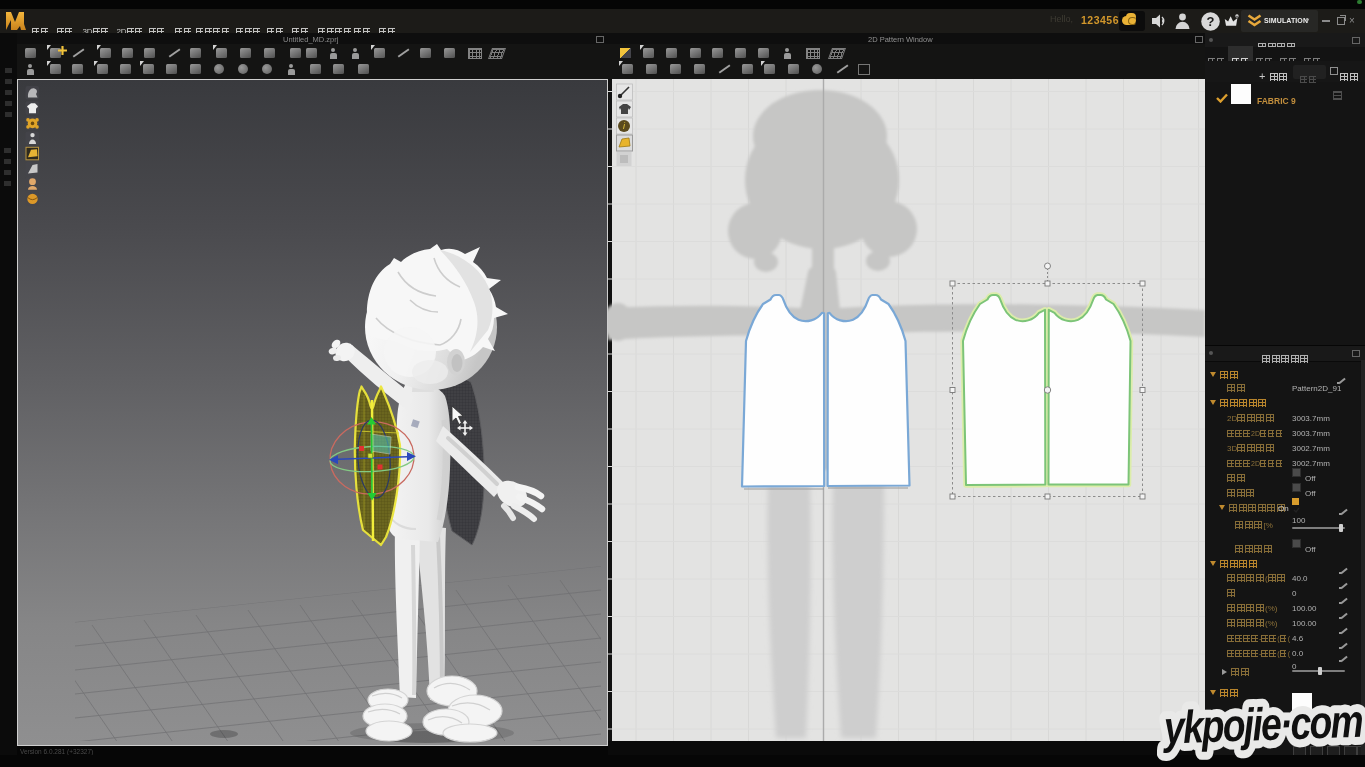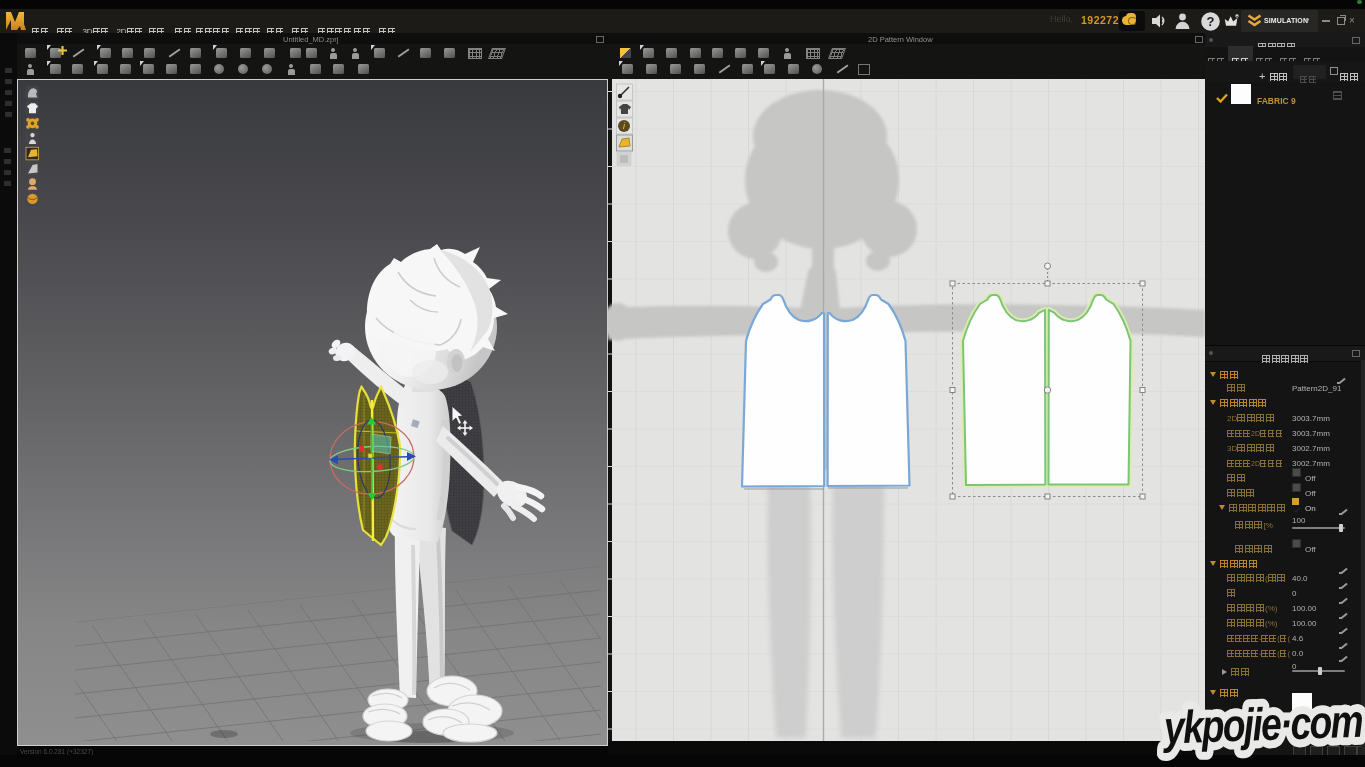--- a/index.html
+++ b/index.html
@@ -34,21 +34,21 @@
 <div class="ab" style="left:175px;top:19.8px;white-space:nowrap"><span class="zh z7" style="color:#cbcbcb"></span><span class="zh z7" style="color:#cbcbcb"></span></div>
 <div class="ab" style="left:196px;top:19.8px;white-space:nowrap"><span class="zh z7" style="color:#cbcbcb"></span><span class="zh z7" style="color:#cbcbcb"></span><span class="zh z7" style="color:#cbcbcb"></span><span class="zh z7" style="color:#cbcbcb"></span></div>
 <div class="ab" style="left:236px;top:19.8px;white-space:nowrap"><span class="zh z7" style="color:#cbcbcb"></span><span class="zh z7" style="color:#cbcbcb"></span><span class="zh z7" style="color:#cbcbcb"></span></div>
 <div class="ab" style="left:267px;top:19.8px;white-space:nowrap"><span class="zh z7" style="color:#cbcbcb"></span><span class="zh z7" style="color:#cbcbcb"></span></div>
 <div class="ab" style="left:292px;top:19.8px;white-space:nowrap"><span class="zh z7" style="color:#cbcbcb"></span><span class="zh z7" style="color:#cbcbcb"></span></div>
 <div class="ab" style="left:318px;top:19.8px;white-space:nowrap"><span class="zh z7" style="color:#cbcbcb"></span><span class="zh z7" style="color:#cbcbcb"></span><span class="zh z7" style="color:#cbcbcb"></span><span class="zh z7" style="color:#cbcbcb"></span></div>
 <div class="ab" style="left:354px;top:19.8px;white-space:nowrap"><span class="zh z7" style="color:#cbcbcb"></span><span class="zh z7" style="color:#cbcbcb"></span></div>
 <div class="ab" style="left:379px;top:19.8px;white-space:nowrap"><span class="zh z7" style="color:#cbcbcb"></span><span class="zh z7" style="color:#cbcbcb"></span></div>
 
 <div class="ab" style="left:1050px;top:14px;color:#3e3b33;font-size:9px">Hello,</div>
-<div class="ab" style="left:1081px;top:14px;color:#d2972b;font-size:10.5px;font-weight:bold;letter-spacing:.5px">192272</div>
+<div class="ab" style="left:1081px;top:14px;color:#d2972b;font-size:10.5px;font-weight:bold;letter-spacing:.5px">123456</div>
 <div class="ab" style="left:1119px;top:11px;width:26px;height:20px;background:#0c0c0c;border-radius:3px"></div>
 <div class="ab" style="left:1122px;top:16px;width:14px;height:9px;background:#eab236;border-radius:5px"></div>
 <div class="ab" style="left:1126px;top:13px;width:10px;height:8px;background:#eab236;border-radius:5px"></div>
 <div class="ab" style="left:1128px;top:16.5px;width:7px;height:6.5px;border:1.6px solid #8a6512;border-radius:50%;border-right-color:transparent"></div>
 <svg class="ab" style="left:1151px;top:13px" width="16" height="16" viewBox="0 0 16 16">
  <path d="M1 5 L5 5 L9 1.5 L9 14.5 L5 11 L1 11 Z" fill="#d8d8d8"></path>
  <path d="M11 4 A5.5 5.5 0 0 1 11 12 M11.5 6.5 A3 3 0 0 1 11.5 9.5" stroke="#d8d8d8" stroke-width="1.4" fill="none"></path>
 </svg>
 <svg class="ab" style="left:1174px;top:12px" width="17" height="18" viewBox="0 0 17 18">
  <circle cx="8.5" cy="5" r="3.4" fill="#d4d4d4"></circle>
@@ -523,21 +523,21 @@
 <div class="ab" style="left:1292px;top:468px;width:7px;height:7px;background:#4a4a4a;border:1px solid #2e2e2e"></div>
 <div class="ab" style="left:1305px;top:467px;"><span style="color:#b2b2b2;font-size:8px">Off</span></div>
 <div class="ab" style="left:1227px;top:482px;"><span class="zh" style="width:8px;height:8px;color:#8d7139"></span><span class="zh" style="width:8px;height:8px;color:#8d7139"></span><span class="zh" style="width:8px;height:8px;color:#8d7139"></span></div>
 <div class="ab" style="left:1292px;top:483px;width:7px;height:7px;background:#4a4a4a;border:1px solid #2e2e2e"></div>
 <div class="ab" style="left:1305px;top:482px;"><span style="color:#b2b2b2;font-size:8px">Off</span></div>
 <div class="ab" style="left:1219px;top:497px;"><span style="display:inline-block;width:0;height:0;border-left:3.5px solid transparent;border-right:3.5px solid transparent;border-top:5px solid #c08a2e;margin-right:4px;vertical-align:1px"></span><span class="zh" style="width:8px;height:8px;color:#8d7139"></span><span class="zh" style="width:8px;height:8px;color:#8d7139"></span><span class="zh" style="width:8px;height:8px;color:#8d7139"></span><span class="zh" style="width:8px;height:8px;color:#8d7139"></span><span class="zh" style="width:8px;height:8px;color:#8d7139"></span><span class="zh" style="width:8px;height:8px;color:#8d7139"></span></div>
 <div class="ab" style="left:1292px;top:498px;width:7px;height:7px;background:#d89c2c"></div>
 <div class="ab" style="left:1293px;top:499px;"><svg width="7" height="6" viewBox="0 0 7 6">
       <path d="M1 3 L3 5 L6 1" stroke="#222" stroke-width="1.4" fill="none"></path>
     </svg></div>
-<div class="ab" style="left:1305px;top:497px;"><span style="color:#c9c9c9;font-size:8px">On</span></div>
+<div class="ab" style="left:1278px;top:497px;"><span style="color:#c9c9c9;font-size:8px">On</span></div>
 <div class="ab" style="left:1292px;top:509px;"><span style="color:#b2b2b2;font-size:8px">100</span></div>
 <div class="ab" style="left:1340px;top:511px;width:8px;height:2px;background:#999;transform:rotate(-40deg)"></div>
 <div class="ab" style="left:1339px;top:513px;width:2px;height:2px;background:#999"></div>
 <div class="ab" style="left:1235px;top:514px;"><span class="zh" style="width:8px;height:8px;color:#8d7139"></span><span class="zh" style="width:8px;height:8px;color:#8d7139"></span><span class="zh" style="width:8px;height:8px;color:#8d7139"></span><span class="lat" style="font-size:8px;color:#8d7139">[%</span></div>
 <div class="ab" style="left:1292px;top:527px;width:53px;height:2px;background:#7e7e7e;border-radius:1px"></div>
 <div class="ab" style="left:1339px;top:524px;width:4px;height:8px;background:#cfcfcf;border-radius:1px"></div>
 <div class="ab" style="left:1235px;top:538px;"><span class="zh" style="width:8px;height:8px;color:#8d7139"></span><span class="zh" style="width:8px;height:8px;color:#8d7139"></span><span class="zh" style="width:8px;height:8px;color:#8d7139"></span><span class="zh" style="width:8px;height:8px;color:#8d7139"></span></div>
 <div class="ab" style="left:1292px;top:539px;width:7px;height:7px;background:#4a4a4a;border:1px solid #2e2e2e"></div>
 <div class="ab" style="left:1305px;top:538px;"><span style="color:#b2b2b2;font-size:8px">Off</span></div>
 <div class="ab" style="left:1210px;top:553px;"><span style="display:inline-block;width:0;height:0;border-left:3.5px solid transparent;border-right:3.5px solid transparent;border-top:5px solid #c08a2e;margin-right:4px;vertical-align:1px"></span><span class="zh" style="width:8px;height:8px;color:#c08a2e"></span><span class="zh" style="width:8px;height:8px;color:#c08a2e"></span><span class="zh" style="width:8px;height:8px;color:#c08a2e"></span><span class="zh" style="width:8px;height:8px;color:#c08a2e"></span></div>

